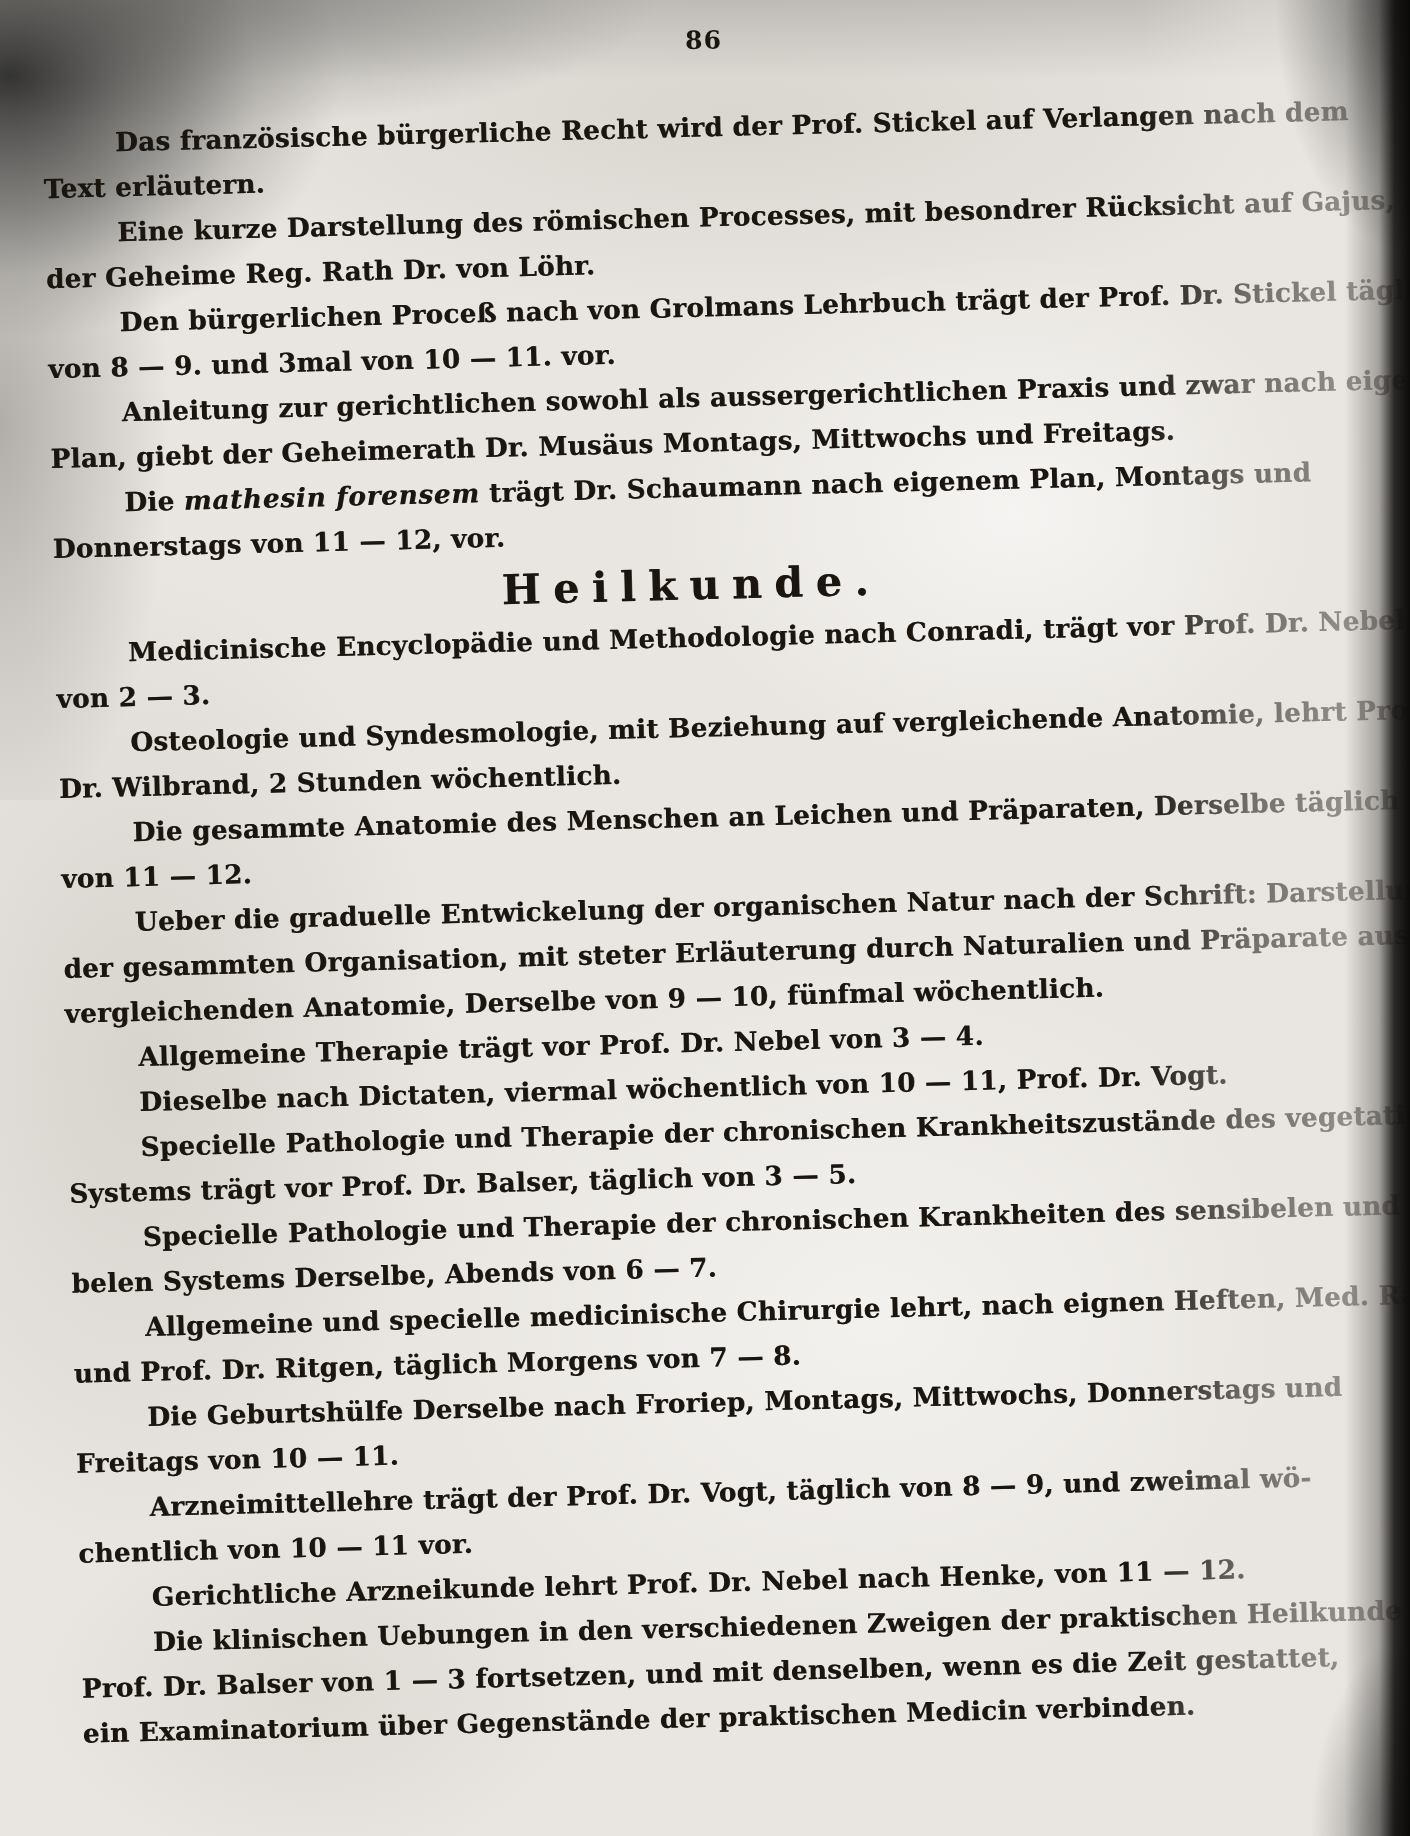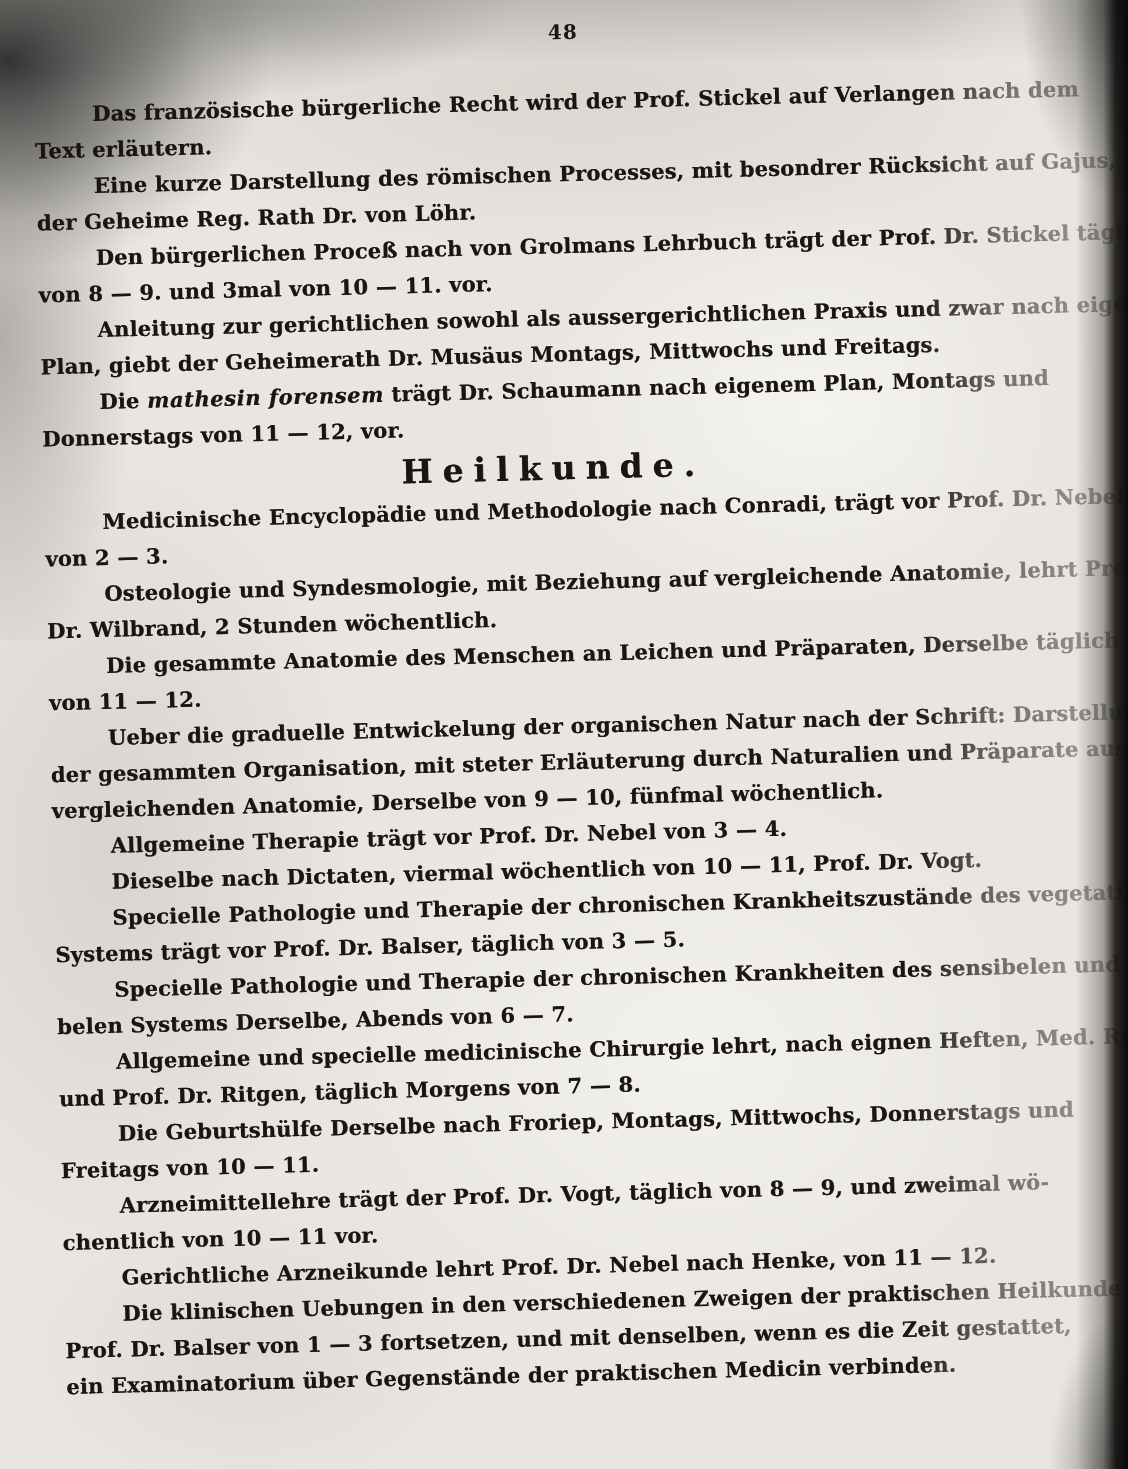--- a/index.html
+++ b/index.html
@@ -94,21 +94,21 @@
     letter-spacing: 0.6px;
   }
 </style>
 </head>
 <body>
 
 <div class="page">
   <div class="smudge-top-left"></div>
   <div class="top-band"></div>
 
-  <div class="page-number">48</div>
+  <div class="page-number">86</div>
 
   <div class="text-block">
       <div class="para">
         <div class="line indent">Das französische bürgerliche Recht wird der Prof. Stickel auf Verlangen nach dem</div>
         <div class="line">Text erläutern.</div>
       </div>
       <div class="para">
         <div class="line indent">Eine kurze Darstellung des römischen Processes, mit besondrer Rücksicht auf Gajus, giebt</div>
         <div class="line">der Geheime Reg. Rath Dr. von Löhr.</div>
       </div>

